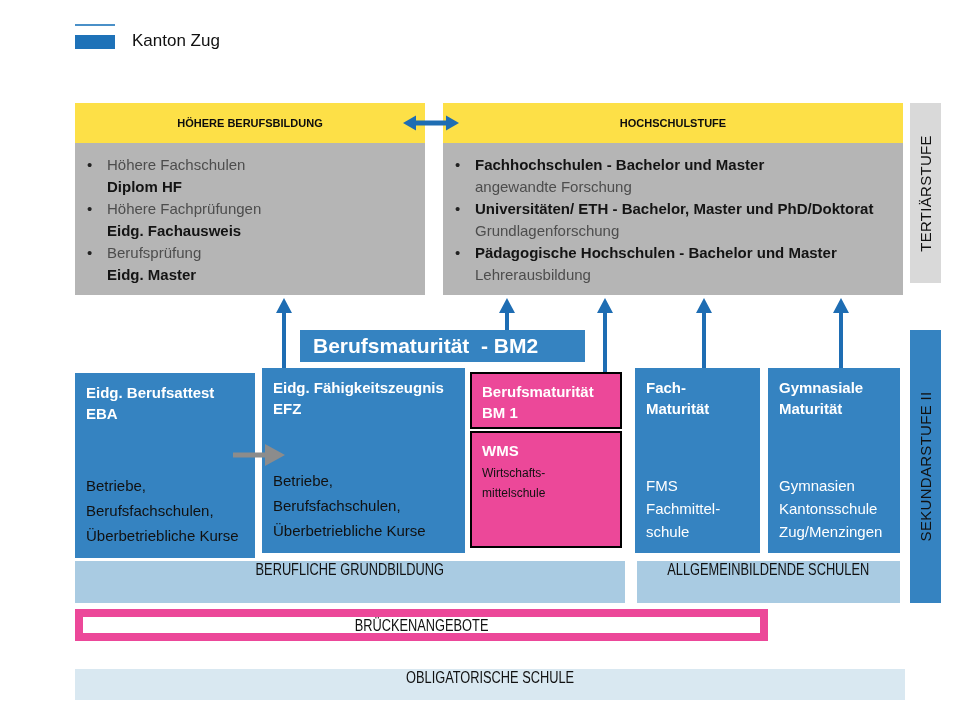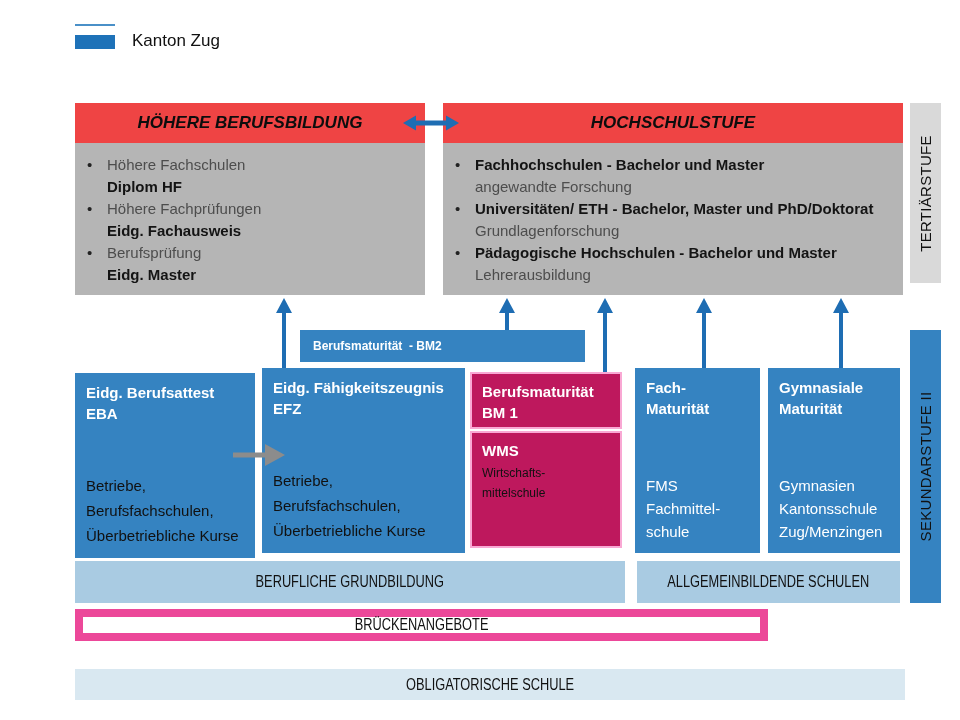--- a/index.html
+++ b/index.html
@@ -4,59 +4,59 @@
 <style>
   html,body{margin:0;padding:0;background:#fff;}
   .canvas{position:relative;width:960px;height:720px;background:#fff;
     font-family:"Liberation Sans",sans-serif;color:#111;overflow:hidden;}
   .abs{position:absolute;}
   
   .logo-line{left:75px;top:24px;width:40px;height:2px;background:#4a90c8;}
   .logo-flag{left:75px;top:35px;width:40px;height:14px;background:#1e72b8;}
   .logo-label{left:132px;top:31px;font-size:17px;color:#111;}
   
-  .hdr{background:#ef4444;display:flex;align-items:center;justify-content:center;
-    font-weight:bold;font-size:17px;color:#0d0d0d;font-style:italic;}
+  .hdr{background:#fde047;display:flex;align-items:center;justify-content:center;
+    font-weight:bold;font-size:11px;color:#0d0d0d;}
   .hdr-left{left:75px;top:103px;width:350px;height:40px;}
   .hdr-right{left:443px;top:103px;width:460px;height:40px;}
   
   .graypanel{background:#b5b5b5;padding:11px 6px 0 12px;box-sizing:border-box;}
   .gp-left{left:75px;top:143px;width:350px;height:152px;}
   .gp-right{left:443px;top:143px;width:460px;height:152px;}
   .li{display:flex;font-size:15px;line-height:22px;}
   .li .bullet{width:20px;flex:0 0 20px;color:#222;}
   .t-gray{color:#4d4d4d;}
   .t-bold{font-weight:bold;color:#141414;}
   
   .vbar{display:flex;align-items:center;justify-content:center;}
   .vbar-tert{left:910px;top:103px;width:31px;height:180px;background:#d9d9d9;}
   .vbar-sek{left:910px;top:330px;width:31px;height:273px;background:#3583c1;}
   .vlabel{transform:rotate(-90deg);white-space:nowrap;font-size:15px;color:#111;letter-spacing:.3px;}
   
   .bm2{left:300px;top:330px;width:285px;height:32px;background:#3583c1;display:flex;
     align-items:center;padding-left:13px;box-sizing:border-box;}
-  .bm2 span{color:#fff;font-weight:bold;font-size:12px;white-space:pre;}
+  .bm2 span{color:#fff;font-weight:bold;font-size:21px;white-space:pre;}
   
   .bluebox{background:#3583c1;box-sizing:border-box;padding:9px 11px;}
-  .darkbox{background:#be185d;border:2px solid #f9a8d4;box-sizing:border-box;padding:7px 10px;}
+  .darkbox{background:#ec4899;border:2px solid #000000;box-sizing:border-box;padding:7px 10px;}
   .box-title{color:#fff;font-weight:bold;font-size:15px;line-height:21px;white-space:pre;}
   .box-providers{position:absolute;left:11px;bottom:10px;color:#111;font-size:15px;
     line-height:25px;white-space:pre-line;}
   .box-bottom{position:absolute;left:11px;bottom:10px;font-size:15px;line-height:23px;}
   .box-bottom .abbr{display:block;color:#fff;}
   .box-bottom .name{display:block;color:#ffffff;white-space:pre-line;}
   .eba{left:75px;top:373px;width:180px;height:185px;}
   .efz{left:262px;top:368px;width:203px;height:185px;}
   .bm1{left:470px;top:372px;width:152px;height:57px;}
   .wms{left:470px;top:431px;width:152px;height:117px;}
   .wms-sub{color:#111;font-size:12px;line-height:20px;white-space:pre-line;margin-top:2px;}
   .fms{left:635px;top:368px;width:125px;height:185px;}
   .gym{left:768px;top:368px;width:132px;height:185px;}
   
-  .bar{display:flex;align-items:center;justify-content:center;font-size:16px;color:#111;}
+  .bar{display:flex;justify-content:center;font-size:16px;color:#111;}
   .bar-bg1{left:75px;top:561px;width:550px;height:42px;background:#a9cbe2;}
   .bar-bg2{left:637px;top:561px;width:263px;height:42px;background:#a9cbe2;}
   .bar-brk{left:75px;top:609px;width:693px;height:32px;background:#fff;
     border:8px solid #ec4899;box-sizing:border-box;}
   .bar-obl{left:75px;top:645px;width:830px;height:31px;background:#d9e8f1;margin-top:24px;}
   .cond{display:inline-block;transform:scaleX(0.8);white-space:nowrap;}
   svg{display:block;}
 </style>
 </head>
 <body>

